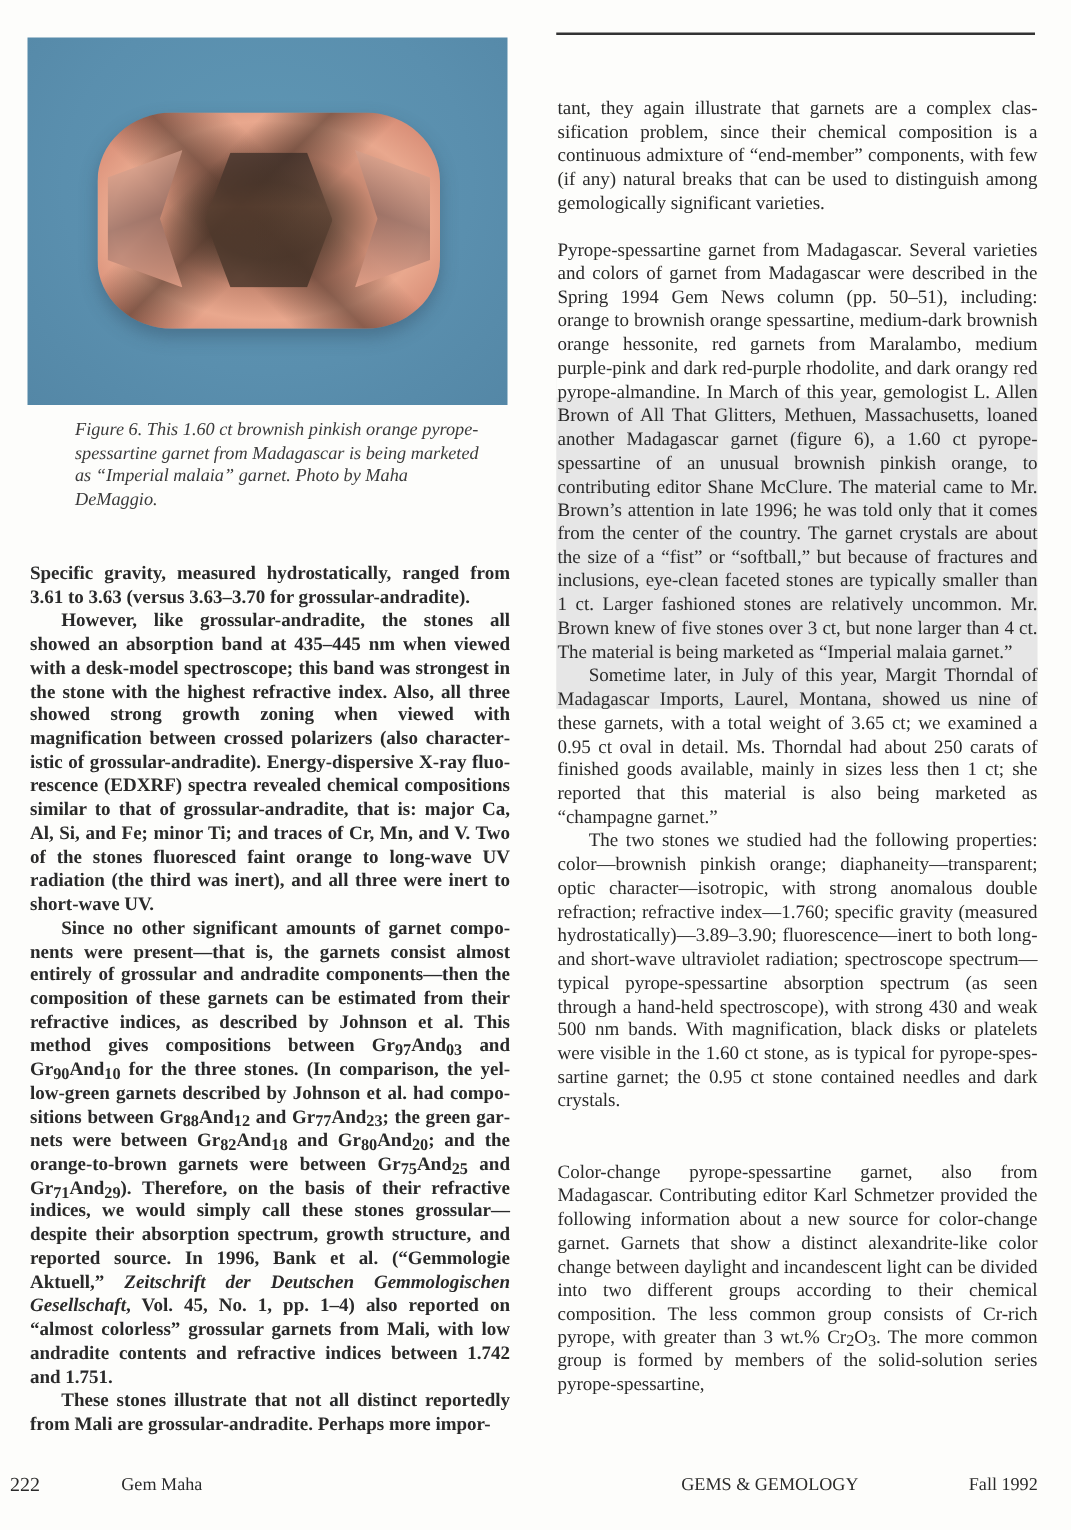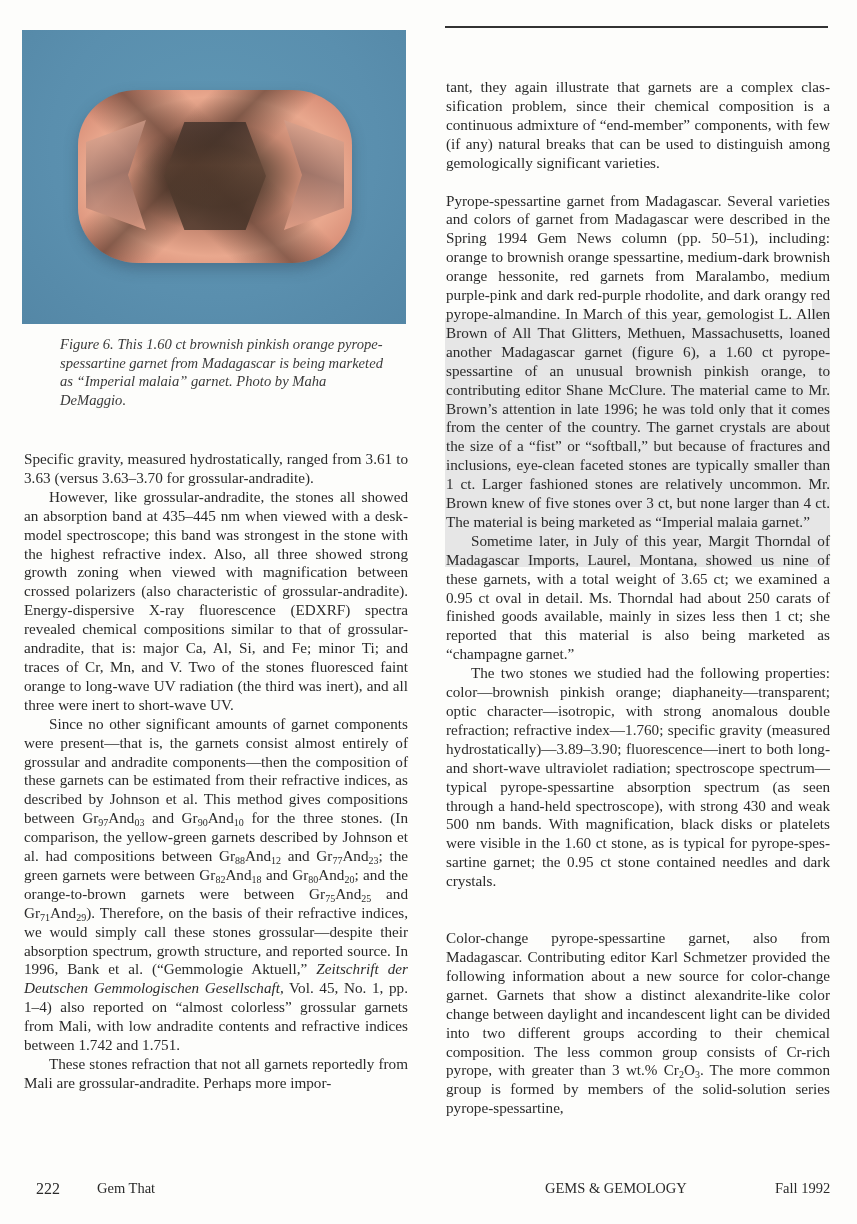--- a/index.html
+++ b/index.html
@@ -9,21 +9,21 @@
       font-family: "Liberation Serif", "DejaVu Serif", serif;
       color: #2a2a2a;
     }
     .col {
       position: absolute;
       font-size: 15.2px;
       line-height: 18.9px;
       text-align: justify;
       hyphens: manual;
     }
-    #col-left { left: 24px; top: 450px; width: 384px; }
+    #col-left { left: 24px; top: 450px; width: 384px; font-weight: bold; }
     #col-right { left: 446px; top: 78px; width: 384px; }
     p { margin: 0; }
     p.indent { text-indent: 25px; }
     .figure-photo {
       position: absolute; left: 22px; top: 30px; width: 384px; height: 294px;
       background: radial-gradient(ellipse at 50% 40%, #5f97b4 0%, #5a8fae 60%, #5487a6 100%);
       overflow: hidden;
     }
     .gem {
       position: absolute; left: 56px; top: 60px; width: 274px; height: 173px;
@@ -61,58 +61,58 @@
       position: absolute; left: 445px; top: 299px; width: 385px; height: 268px;
       background: #e6e6e6;
     }
     .highlight-notch {
       position: absolute; left: 445px; top: 299px; width: 367px; height: 19px;
       background: #fdfdfb;
     }
     .runin { font-weight: normal; }
     .section-gap { height: 19px; }
     .section-gap-lg { height: 38px; }
-    sub { font-size: 10px; line-height: 0; vertical-align: -3px; }
+    sub { font-size: 13px; line-height: 0; vertical-align: -3px; }
     .footer {
       position: absolute; top: 1180px; font-size: 14.5px; color: #2a2a2a;
     }
-    #footer-page { left: 36px; font-size: 16px; }
+    #footer-page { left: 8px; font-size: 16px; }
     #footer-section { left: 97px; }
     #footer-journal { left: 545px; font-family: Liberation Serif, serif; }
     #footer-issue { left: 775px; }
   </style>
 </head>
 <body>
 
 <div class="figure-photo">
   <div class="gem">
     <div class="gem-facet-l"></div>
     <div class="gem-table"></div>
     <div class="gem-facet-r"></div>
   </div>
 </div>
 <div class="caption">Figure 6. This 1.60 ct brownish pinkish orange pyrope-spessartine garnet from Madagascar is being marketed as “Imperial malaia” garnet. Photo by Maha DeMaggio.</div>
 
 <div class="col" id="col-left">
   <p>Specific gravity, measured hydrostatically, ranged from 3.61 to 3.63 (versus 3.63–3.70 for grossular-andradite).</p>
   <p class="indent">However, like grossular-andradite, the stones all showed an absorption band at 435–445 nm when viewed with a desk-model spectroscope; this band was strongest in the stone with the highest refractive index. Also, all three showed strong growth zoning when viewed with magnification between crossed polarizers (also character­istic of grossular-andradite). Energy-dispersive X-ray fluo­rescence (EDXRF) spectra revealed chemical composi­tions similar to that of grossular-andradite, that is: major Ca, Al, Si, and Fe; minor Ti; and traces of Cr, Mn, and V. Two of the stones fluoresced faint orange to long-wave UV radiation (the third was inert), and all three were inert to short-wave UV.</p>
   <p class="indent"><span>Since no other significant amounts of garnet compo­nents were present—that is, the garnets consist almost entirely of grossular and andradite components—then the composition of these garnets can be estimated from their refractive indices, as described by Johnson et al. This method gives compositions between </span><span>Gr</span><sub>97</sub><span>And</span><sub>03</sub><span> and </span><span>Gr</span><sub>90</sub><span>And</span><sub>10</sub><span> for the three stones. (In comparison, the yel­low-green garnets described by Johnson et al. had compo­sitions between </span><span>Gr</span><sub>88</sub><span>And</span><sub>12</sub><span> and </span><span>Gr</span><sub>77</sub><span>And</span><sub>23</sub><span>; the green gar­nets were between </span><span>Gr</span><sub>82</sub><span>And</span><sub>18</sub><span> and </span><span>Gr</span><sub>80</sub><span>And</span><sub>20</sub><span>; and the orange-to-brown garnets were between </span><span>Gr</span><sub>75</sub><span>And</span><sub>25</sub><span> and </span><span>Gr</span><sub>71</sub><span>And</span><sub>29</sub><span>). Therefore, on the basis of their refractive indices, we would simply call these stones grossular—despite their absorption spectrum, growth structure, and reported source. In 1996, Bank et al. (“Gemmologie Aktuell,” </span><i>Zeitschrift der Deutschen Gemmologischen Gesellschaft</i><span>, Vol. 45, No. 1, pp. 1–4) also reported on “almost colorless” grossular garnets from Mali, with low andradite contents and refractive indices between 1.742 and 1.751.</span></p>
-  <p class="indent">These stones refraction that not all garnets reportedly from Mali are grossular-andradite. Perhaps more impor-</p>
+  <p class="indent">These stones illustrate that not all distinct reportedly from Mali are grossular-andradite. Perhaps more impor-</p>
 </div>
 
 <div class="top-rule"></div>
 <div class="highlight"></div>
 <div class="highlight-notch"></div>
 
 <div class="col" id="col-right">
   <p>tant, they again illustrate that garnets are a complex clas­sification problem, since their chemical composition is a continuous admixture of “end-member” components, with few (if any) natural breaks that can be used to dis­tinguish among gemologically significant varieties.</p>
   <div class="section-gap"></div>
   <p><span class="runin">Pyrope-spessartine garnet from Madagascar.</span><span> Several vari­eties and colors of garnet from Madagascar were described in the Spring 1994 Gem News column (pp. 50–51), including: orange to brownish orange spessartine, medium-dark brownish orange hessonite, red garnets from Maralambo, medium purple-pink and dark red-pur­ple rhodolite, and dark orangy red pyrope-almandine. </span><span>In March of this year, gemologist L. Allen Brown of All That Glitters, Methuen, Massachusetts, loaned another Madagascar garnet (figure 6), a 1.60 ct pyrope-spessartine of an unusual brownish pinkish orange, to contributing editor Shane McClure. The material came to Mr. Brown’s attention in late 1996; he was told only that it comes from the center of the country. The garnet crys­tals are about the size of a “fist” or “softball,” but because of fractures and inclusions, eye-clean faceted stones are typically smaller than 1 ct. Larger fashioned stones are relatively uncommon. Mr. Brown knew of five stones over 3 ct, but none larger than 4 ct. The material is being marketed as “Imperial malaia garnet.”</span></p>
   <p class="indent">Sometime later, in July of this year, Margit Thorndal of Madagascar Imports, Laurel, Montana, showed us nine of these garnets, with a total weight of 3.65 ct; we exam­ined a 0.95 ct oval in detail. Ms. Thorndal had about 250 carats of finished goods available, mainly in sizes less then 1 ct; she reported that this material is also being marketed as “champagne garnet.”</p>
   <p class="indent">The two stones we studied had the following proper­ties: color—brownish pinkish orange; diaphaneity—transparent; optic character—isotropic, with strong anomalous double refraction; refractive index—1.760; specific gravity (measured hydrostatically)—3.89–3.90; fluorescence—inert to both long- and short-wave ultravi­olet radiation; spectroscope spectrum—typical pyrope-spessartine absorption spectrum (as seen through a hand-held spectroscope), with strong 430 and weak 500 nm bands. With magnification, black disks or platelets were visible in the 1.60 ct stone, as is typical for pyrope-spes­sartine garnet; the 0.95 ct stone contained needles and dark crystals.</p>
   <div class="section-gap-lg"></div>
   <p><span class="runin">Color-change pyrope-spessartine garnet, also from Madagascar.</span><span> Contributing editor Karl Schmetzer provid­ed the following information about a new source for color-change garnet. Garnets that show a distinct alexan­drite-like color change between daylight and incandes­cent light can be divided into two different groups according to their chemical composition. The less com­mon group consists of Cr-rich pyrope, with greater than 3 wt.% Cr</span><sub>2</sub><span>O</span><sub>3</sub><span>. The more common group is formed by members of the solid-solution series pyrope-spessartine,</span></p>
 </div>
 
 <div class="footer" id="footer-page">222</div>
-<div class="footer" id="footer-section">Gem That</div>
+<div class="footer" id="footer-section">Gem Maha</div>
 <div class="footer" id="footer-journal">GEMS &amp; GEMOLOGY</div>
 <div class="footer" id="footer-issue">Fall 1992</div>
 
 </body></html>

